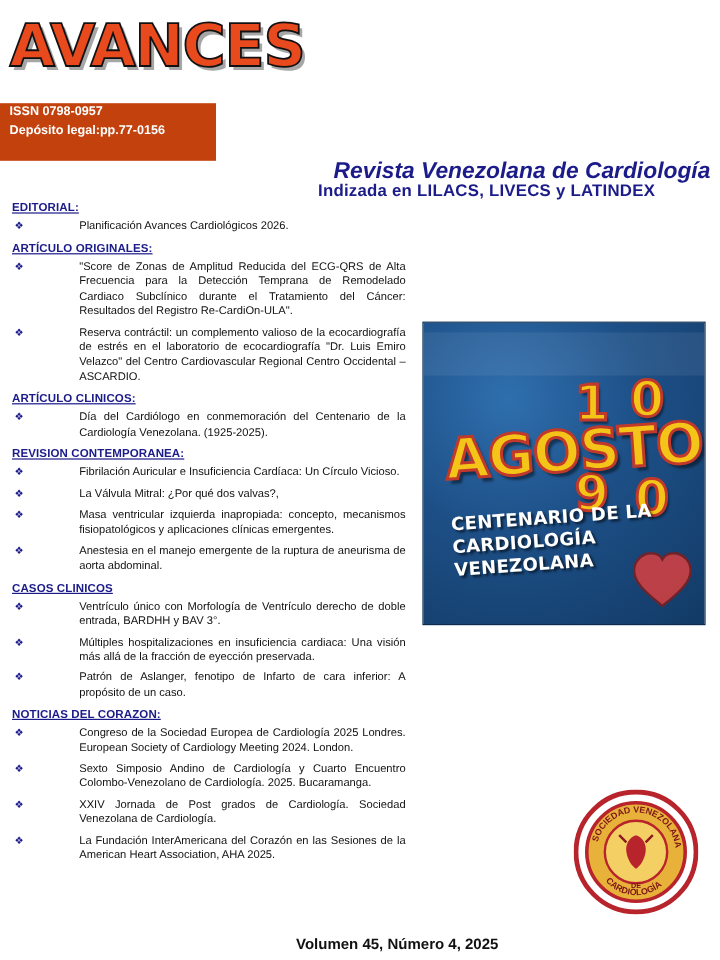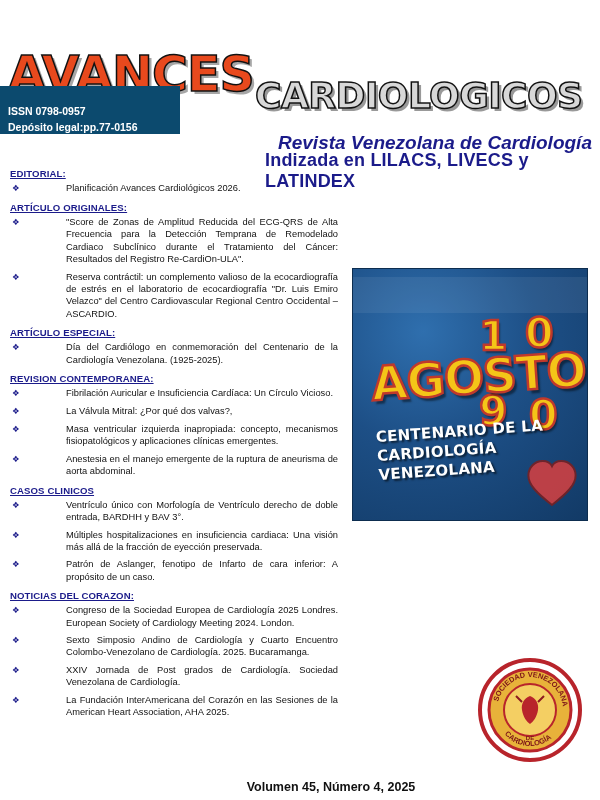--- a/index.html
+++ b/index.html
@@ -22,57 +22,56 @@
     position: absolute;
     left: 8px; top: 14px;
     font-family: "DejaVu Sans", sans-serif;
     font-weight: bold;
     font-size: 49px;
     letter-spacing: -1px;
     color: #e8491d;
     -webkit-text-stroke: 1.5px #111;
     text-shadow: 3px 3px 0 rgba(0,0,0,0.35);
     line-height: 1;
-    margin-top: 36px;
   }
   .title-cardio {
     position: absolute;
     left: 255px; top: 78px;
     font-family: "DejaVu Sans", sans-serif;
     font-weight: bold;
     font-size: 36px;
     letter-spacing: -0.5px;
     color: #d8d8d8;
     -webkit-text-stroke: 1.5px #111;
     text-shadow: 3px 3px 0 rgba(0,0,0,0.4);
     line-height: 1;
   }
   .issn-box {
     position: absolute;
     left: 0; top: 86px;
     width: 180px; height: 48px;
-    background: #0c4a6e;
+    background: #c2410c;
     color: #ffffff;
-    padding: 18px 8px;
+    padding: 0 8px;
     font-size: 10.5px;
     font-weight: bold;
     line-height: 1.5;
   }
   .subtitle1 {
     position: absolute;
     left: 278px; top: 132px;
     font-size: 19px;
     font-weight: bold;
     color: #1b1b8a;
     font-style: italic;
   }
   .subtitle2 {
     position: absolute;
     left: 265px; top: 150px;
-    font-size: 18px;
+    font-size: 14px;
     font-weight: bold;
     color: #1b1b8a;
     letter-spacing: 0.2px;
   }
 
   
   .content {
     position: absolute;
     top: 168px; left: 0;
     width: 600px;
@@ -194,21 +193,20 @@
     font-weight: bold;
     color: #111;
   }
   .volume span { padding-left: 180px; }
 </style>
 </head>
 <body>
 
 <div class="masthead">
   <div class="title-avances">AVANCES</div>
-  <div class="title-cardio">CARDIOLOGICOS</div>
   <div class="issn-box">
     <div>ISSN 0798-0957</div>
     <div>Depósito legal:pp.77-0156</div>
   </div>
   <div class="subtitle1">Revista Venezolana de Cardiología</div>
   <div class="subtitle2">Indizada en LILACS, LIVECS y LATINDEX</div>
 </div>
 
 <div class="content">
 
@@ -223,21 +221,21 @@
     <div class="sec-head">ARTÍCULO ORIGINALES:</div>
     <div class="item">
       <div class="bullet">❖</div>
       <div class="item-text">"Score de Zonas de Amplitud Reducida del ECG-QRS de Alta Frecuencia para la Detección Temprana de Remodelado Cardiaco Subclínico durante el Tratamiento del Cáncer: Resultados del Registro Re-CardiOn-ULA".</div>
     </div>
     <div class="item">
       <div class="bullet">❖</div>
       <div class="item-text">Reserva contráctil: un complemento valioso de la ecocardiografía de estrés en el laboratorio de ecocardiografía "Dr. Luis Emiro Velazco" del Centro Cardiovascular Regional Centro Occidental – ASCARDIO.</div>
     </div>
 
-    <div class="sec-head">ARTÍCULO ESPECIAL:</div>
+    <div class="sec-head">ARTÍCULO CLINICOS:</div>
     <div class="item">
       <div class="bullet">❖</div>
       <div class="item-text">Día del Cardiólogo en conmemoración del Centenario de la Cardiología Venezolana.    (1925-2025).</div>
     </div>
 
     <div class="sec-head">REVISION CONTEMPORANEA:</div>
     <div class="item">
       <div class="bullet">❖</div>
       <div class="item-text">Fibrilación Auricular e Insuficiencia Cardíaca: Un Círculo Vicioso.</div>
     </div>

